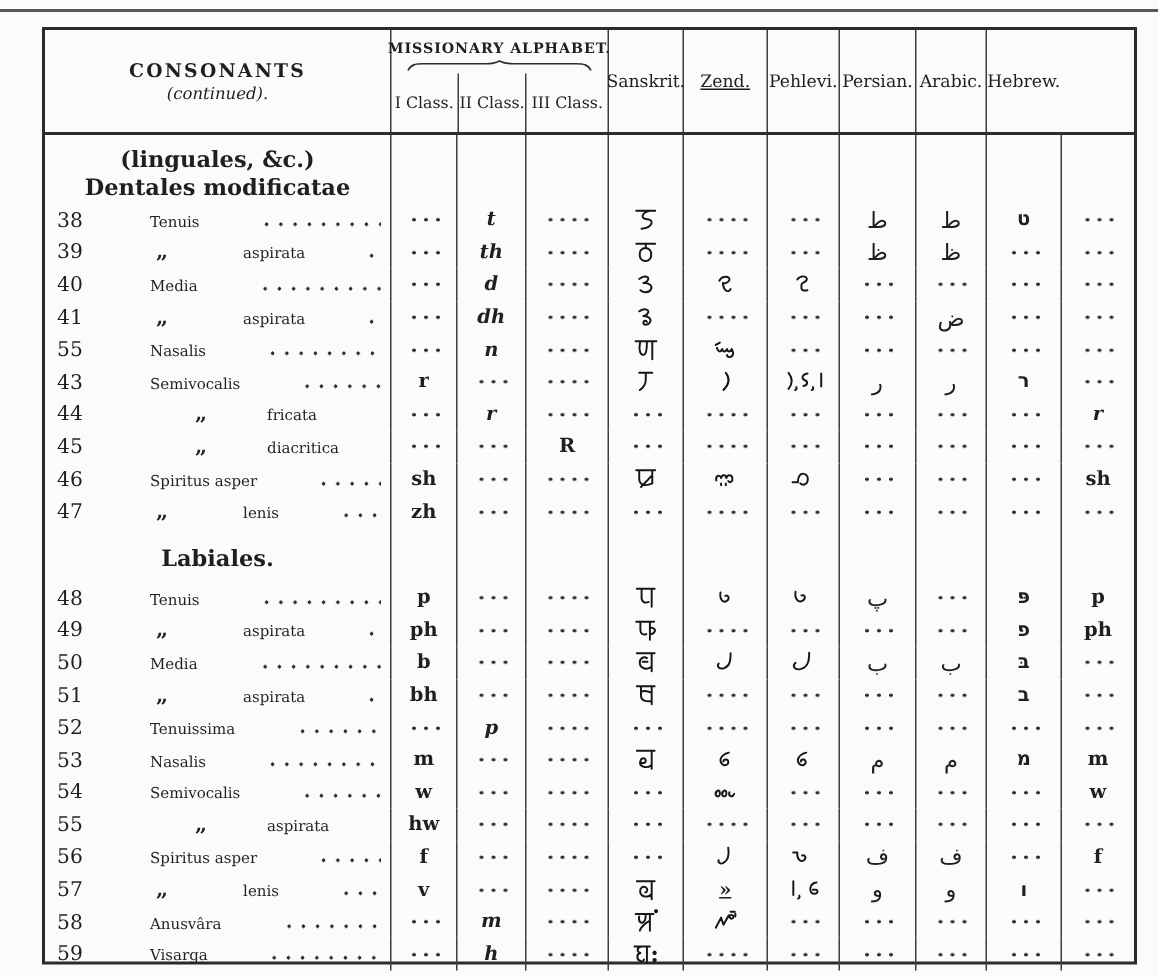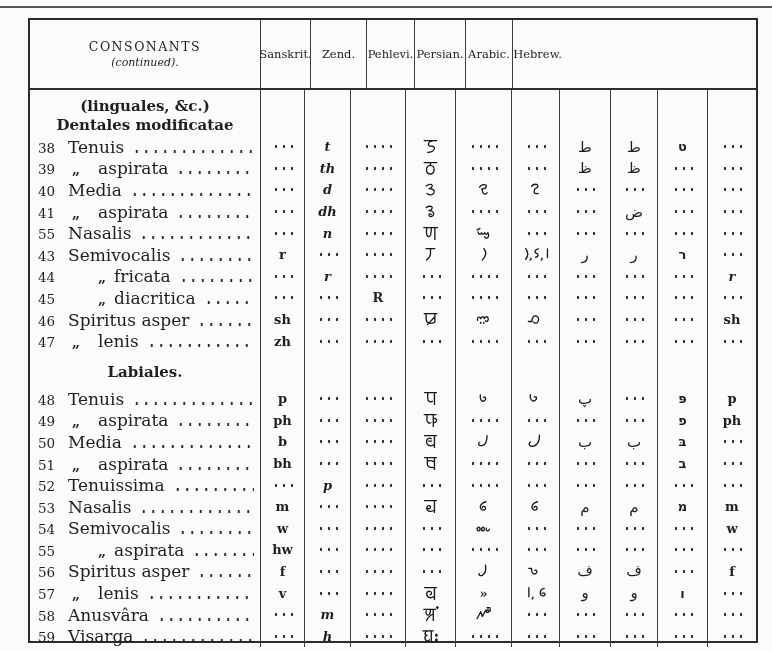--- a/index.html
+++ b/index.html
@@ -11,46 +11,46 @@
   .topline{position:absolute;left:0;top:6px;width:772px;height:2px;background:#3b3b3b;opacity:.85;}
   .frame{
     position:absolute;left:28px;top:18px;width:730px;height:625px;
     box-sizing:border-box;border:2px solid #2b2b2b;background:#fbfbf9;
   }
   
   .thead{display:flex;height:70px;border-bottom:2px solid #2e2e2e;box-sizing:border-box;}
   .th{box-sizing:border-box;border-left:1px solid #3c3c3c;display:flex;flex-direction:column;align-items:center;justify-content:center;}
   .th:first-child{border-left:none;}
   .th-label{width:230px;}
-  .h-title{font-size:12.5px;font-weight:normal;letter-spacing:1.5px;}
+  .h-title{font-size:12.5px;font-weight:bold;letter-spacing:1.5px;}
   .h-sub{font-size:11px;font-style:italic;margin-top:2px;}
   .th-ma{width:145px;padding:0;justify-content:flex-start;}
   .ma-title{font-size:9.5px;font-weight:bold;letter-spacing:.6px;margin-top:7px;white-space:nowrap;}
   .brace{display:block;margin-top:2px;}
   .ma-sub{display:flex;width:100%;flex:1;margin-top:1px;}
   .ma-cell{box-sizing:border-box;border-left:1px solid #3c3c3c;display:flex;align-items:center;justify-content:center;font-size:10.5px;}
   .ma-cell:first-child{border-left:none;}
   .ma-c1{width:44px;}.ma-c2{width:46px;}.ma-c3{width:55px;}
   .th-lang{font-size:11.5px;}
   
   .col-class1{width:44px;}.col-class2{width:46px;}.col-class3{width:55px;}
-  .col-sanskrit{width:50px;}.col-zend{width:56px;}.col-pehlevi{width:48px;}
+  .col-sanskrit{width:50px;}.col-zend{width:56px;text-decoration:underline;}.col-pehlevi{width:48px;}
   .col-persian{width:51px;}.col-arabic{width:47px;}.col-hebrew{width:50px;}.col-chinese{width:49px;}
   
   .tbody{display:flex;flex-direction:column;}
   .trow{display:flex;flex:0 0 auto;height:21.6px;}
   .trow.shead1{height:46px;}
   .trow.shead2{height:36px;}
   .td{box-sizing:border-box;border-left:1px solid #3c3c3c;display:flex;align-items:center;justify-content:center;overflow:hidden;}
   .td:first-child{border-left:none;}
   .td-label{width:230px;justify-content:flex-start;}
   .sh-text{width:100%;text-align:center;font-weight:bold;font-size:15px;line-height:1.25;padding-top:5px;}
-  .lbl{display:flex;width:100%;align-items:baseline;padding-left:8px;padding-right:4px;}
+  .lbl{display:flex;width:100%;align-items:baseline;padding-left:8px;padding-right:4px;gap:32px;}
   .num{width:22px;flex:0 0 auto;font-size:13.5px;}
-  .name{font-size:17px;margin-left:8px;white-space:nowrap;}
+  .name{font-size:10px;margin-left:8px;white-space:nowrap;}
   .ditto{font-size:14px;font-weight:bold;flex:0 0 auto;}
   .ditto.d1{margin-left:12px;}
   .ditto.d2{margin-left:38px;}
   .name.after-d1{margin-left:18px;}
   .name.after-d2{}
   .leader{flex:1;height:3px;align-self:flex-end;margin:0 2px 4px 8px;
     background-image:radial-gradient(circle,#2b2b2b 1.15px,transparent 1.35px);
     background-size:9.5px 3px;background-repeat:repeat-x;background-position:left center;}
   .dots{display:inline-block;width:22px;height:3px;
     background-image:radial-gradient(circle,#2b2b2b 1.1px,transparent 1.3px);
@@ -66,20 +66,31 @@
 <body>
 
 <div class="topline"></div>
 
 <div class="frame">
   <div class="thead">
     <div class="th th-label">
       <div class="h-title">CONSONANTS</div>
       <div class="h-sub">(continued).</div>
     </div>
+    <div class="th th-ma">
+      <div class="ma-title">MISSIONARY ALPHABET.</div>
+      <svg class="brace" width="128" height="8" viewBox="0 0 128 8">
+        <path d="M3 7 C5 3 8 2.5 13 2.5 H55 C60 2.5 62 1.6 64 0.6 C66 1.6 68 2.5 73 2.5 H115 C120 2.5 123 3 125 7" fill="none" stroke="#2f2f2f" stroke-width="1.1"></path>
+      </svg>
+      <div class="ma-sub">
+        <div class="ma-cell ma-c1">I Class.</div>
+        <div class="ma-cell ma-c2">II Class.</div>
+        <div class="ma-cell ma-c3">III Class.</div>
+      </div>
+    </div>
     <div class="th th-lang col-sanskrit">Sanskrit.</div>
     <div class="th th-lang col-zend">Zend.</div>
     <div class="th th-lang col-pehlevi">Pehlevi.</div>
     <div class="th th-lang col-persian">Persian.</div>
     <div class="th th-lang col-arabic">Arabic.</div>
     <div class="th th-lang col-hebrew">Hebrew.</div>
   </div>
   <div class="tbody" id="tbody">
       <div class="trow shead1">
         <div class="td td-label">

